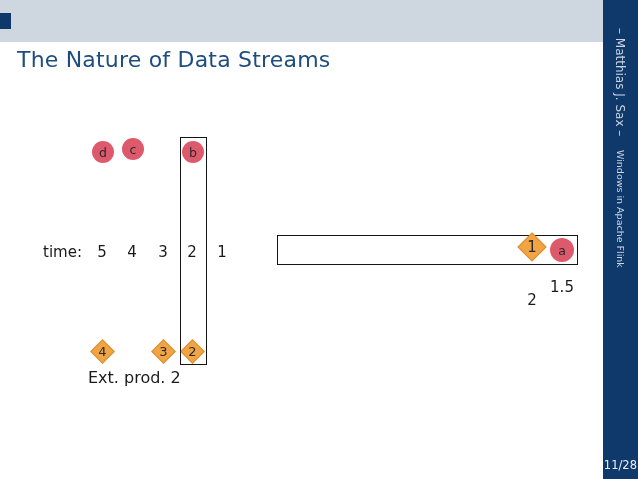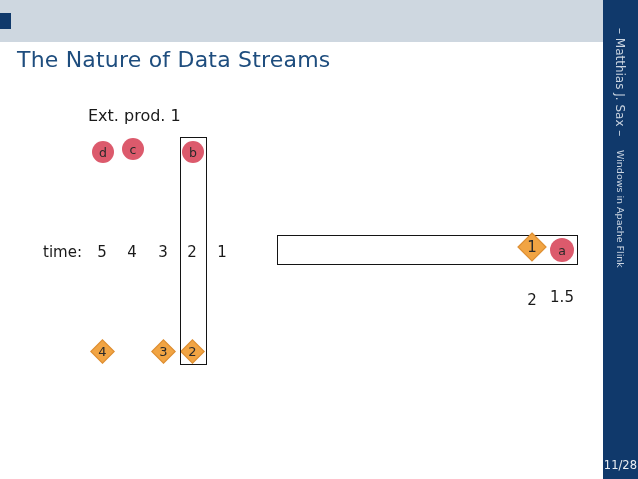--- a/index.html
+++ b/index.html
@@ -73,21 +73,20 @@
 </head>
 <body>
 
 <div class="slide">
 
   <div class="titlebar">
     <div class="title-square"></div>
     <div class="frame-title">The Nature of Data Streams</div>
   </div>
 
-  <div class="lbl lbl-16" style="left:88px;top:106px;">Ext. prod. 1</div>
 
   <div class="circle" style="left:92px;top:141px;">
     <span>d</span>
   </div>
   <div class="circle" style="left:122px;top:138px;">
     <span>c</span>
   </div>
   <div class="circle" style="left:182px;top:141px;">
     <span>b</span>
   </div>
@@ -111,38 +110,39 @@
     </svg>
     <span class="dlabel">3</span>
   </div>
   <div class="diamond" style="left:180px;top:339px;width:25px;height:25px;">
     <svg width="25" height="25">
       <polygon points="12.5,0.8 24.2,12.5 12.5,24.2 0.8,12.5" fill="#F1A443" stroke="#DE8F33" stroke-width="1.2"></polygon>
     </svg>
     <span class="dlabel">2</span>
   </div>
 
+  <div class="lbl lbl-16" style="left:88px;top:368px;">Ext. prod. 2</div>
 
   <div class="win-rect"></div>
 
 
   <div class="src-rect"></div>
 
   <div class="diamond diamond-big" style="left:517px;top:232px;width:30px;height:30px;">
     <svg width="30" height="30">
       <polygon points="15,1 29,15 15,29 1,15" fill="#F1A443" stroke="#DE8F33" stroke-width="1.2"></polygon>
     </svg>
     <span class="dlabel">1</span>
   </div>
   <div class="circle" style="left:550px;top:238px;width:24px;height:24px;">
     <span>a</span>
   </div>
 
   <span class="tick" style="left:532px;top:291px;">2</span>
-  <span class="tick" style="left:562px;top:288px;">1.5</span>
+  <span class="tick" style="left:562px;top:278px;">1.5</span>
 
   <div class="sidebar">
     <div class="sidebar-vtext">
       <span class="sidebar-author">– Matthias J. Sax –</span>
       <span class="sidebar-deck">Windows in Apache Flink</span>
     </div>
     <div class="page-number">11/28</div>
   </div>
 
 </div>

